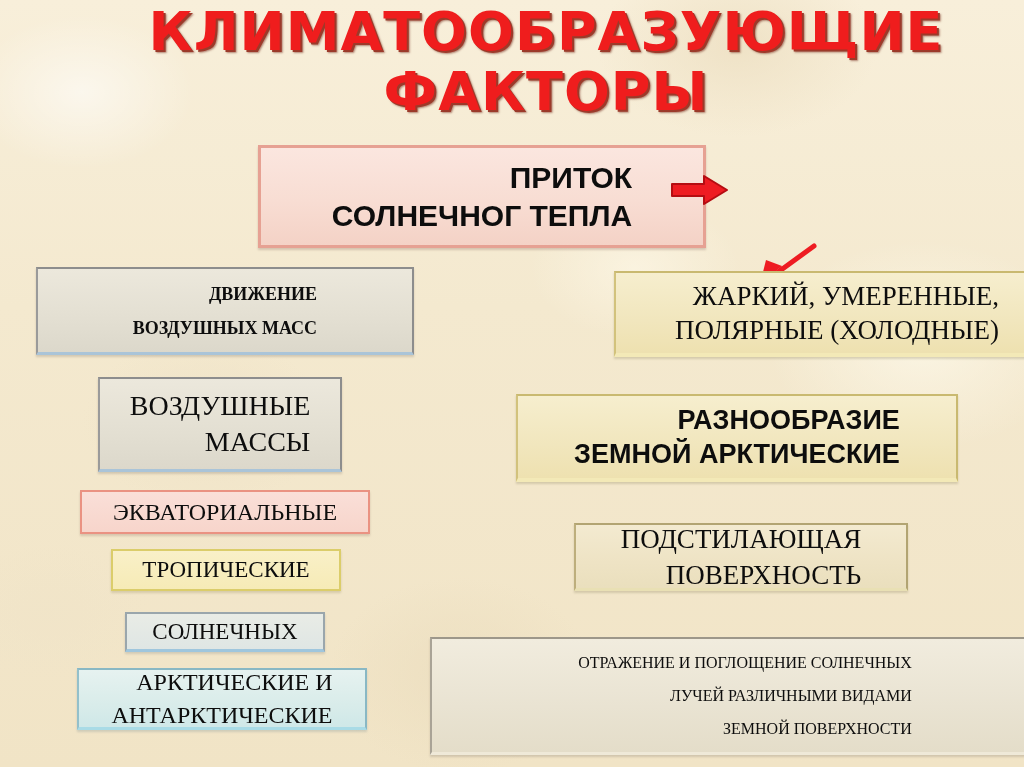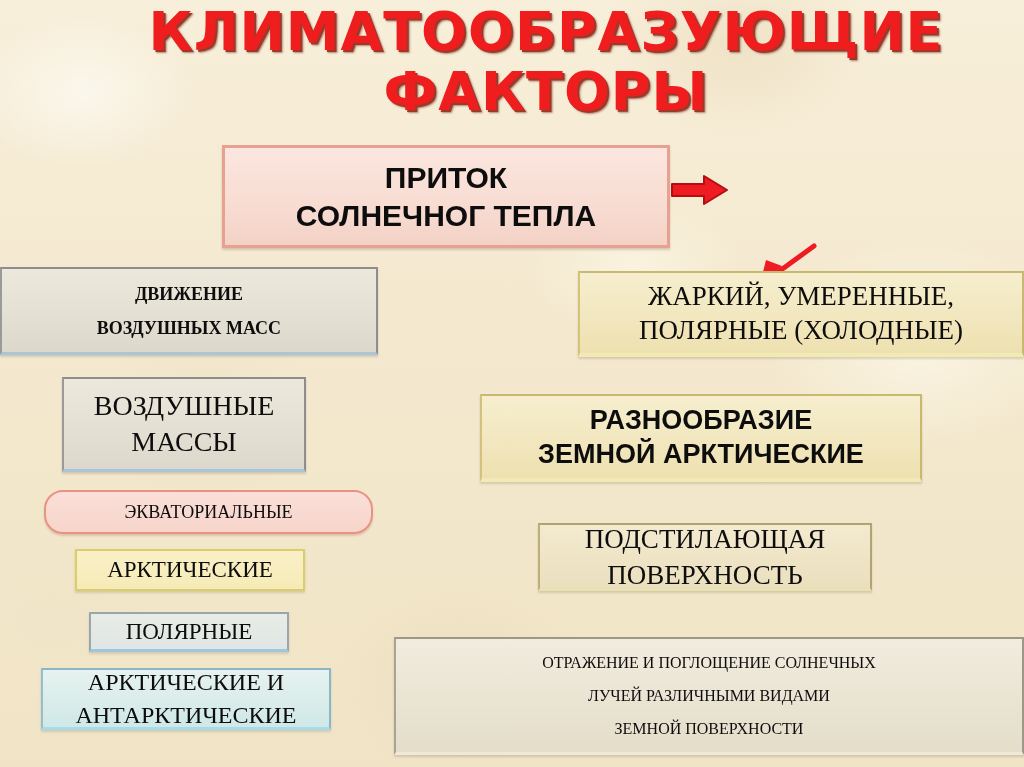--- a/index.html
+++ b/index.html
@@ -52,24 +52,25 @@
     padding-left: 34px;
   }
 
   
   .box {
     position: absolute;
     box-sizing: border-box;
     display: flex;
     align-items: center;
     justify-content: center;
-    text-align: center;
+    text-align: right;
     color: #0d0d0d;
     white-space: pre-line;
     font-family: "Liberation Serif", "DejaVu Serif", serif;
+    margin-left: 36px;
   }
 
   
   .b-pink {
     background: linear-gradient(180deg,#fbe6df 0%, #f8ddd3 55%, #f4d2c6 100%);
     border: 3px solid #e6a193;
     box-shadow: 0 2px 2px rgba(120,80,70,0.25);
   }
   .b-gray {
     background: linear-gradient(180deg,#ece8dc 0%, #e3dfd2 60%, #dcd8cb 100%);
@@ -175,32 +176,32 @@
 
   <div class="box b-gray" style="left:62px; top:377px; width:244px; height:95px;
               font-size:28px; line-height:36px;">ВОЗДУШНЫЕ
 МАССЫ</div>
 
   <div class="box b-yellowline" style="left:480px; top:394px; width:442px; height:88px;
               font-size:27px; font-weight:bold; line-height:34px;
               font-family:'Liberation Sans','DejaVu Sans',sans-serif;">РАЗНООБРАЗИЕ
 ЗЕМНОЙ АРКТИЧЕСКИЕ</div>
 
-  <div class="box b-smallpink" style="left:44px; top:490px; width:329px; height:44px;
-              font-size:18px;border-radius:19px;">ЭКВАТОРИАЛЬНЫЕ</div>
+  <div class="box b-smallpink" style="left:44px; top:490px; width:290px; height:44px;
+              font-size:24px;">ЭКВАТОРИАЛЬНЫЕ</div>
 
   <div class="box b-cream" style="left:538px; top:523px; width:334px; height:68px;
               font-size:27px; line-height:36px;">ПОДСТИЛАЮЩАЯ
 ПОВЕРХНОСТЬ</div>
 
   <div class="box b-smallyellow" style="left:75px; top:549px; width:230px; height:42px;
-              font-size:23px;">АРКТИЧЕСКИЕ</div>
+              font-size:23px;">ТРОПИЧЕСКИЕ</div>
 
   <div class="box b-smallblue" style="left:89px; top:612px; width:200px; height:40px;
-              font-size:23px;">ПОЛЯРНЫЕ</div>
+              font-size:23px;">СОЛНЕЧНЫХ</div>
 
   <div class="box b-paper" style="left:394px; top:637px; width:630px; height:118px;
               font-size:16px; line-height:33px;">ОТРАЖЕНИЕ И ПОГЛОЩЕНИЕ СОЛНЕЧНЫХ
 ЛУЧЕЙ РАЗЛИЧНЫМИ ВИДАМИ
 ЗЕМНОЙ ПОВЕРХНОСТИ</div>
 
   <div class="box b-cyan" style="left:41px; top:668px; width:290px; height:62px;
               font-size:24px; line-height:33px;">АРКТИЧЕСКИЕ И
 АНТАРКТИЧЕСКИЕ</div>
 

